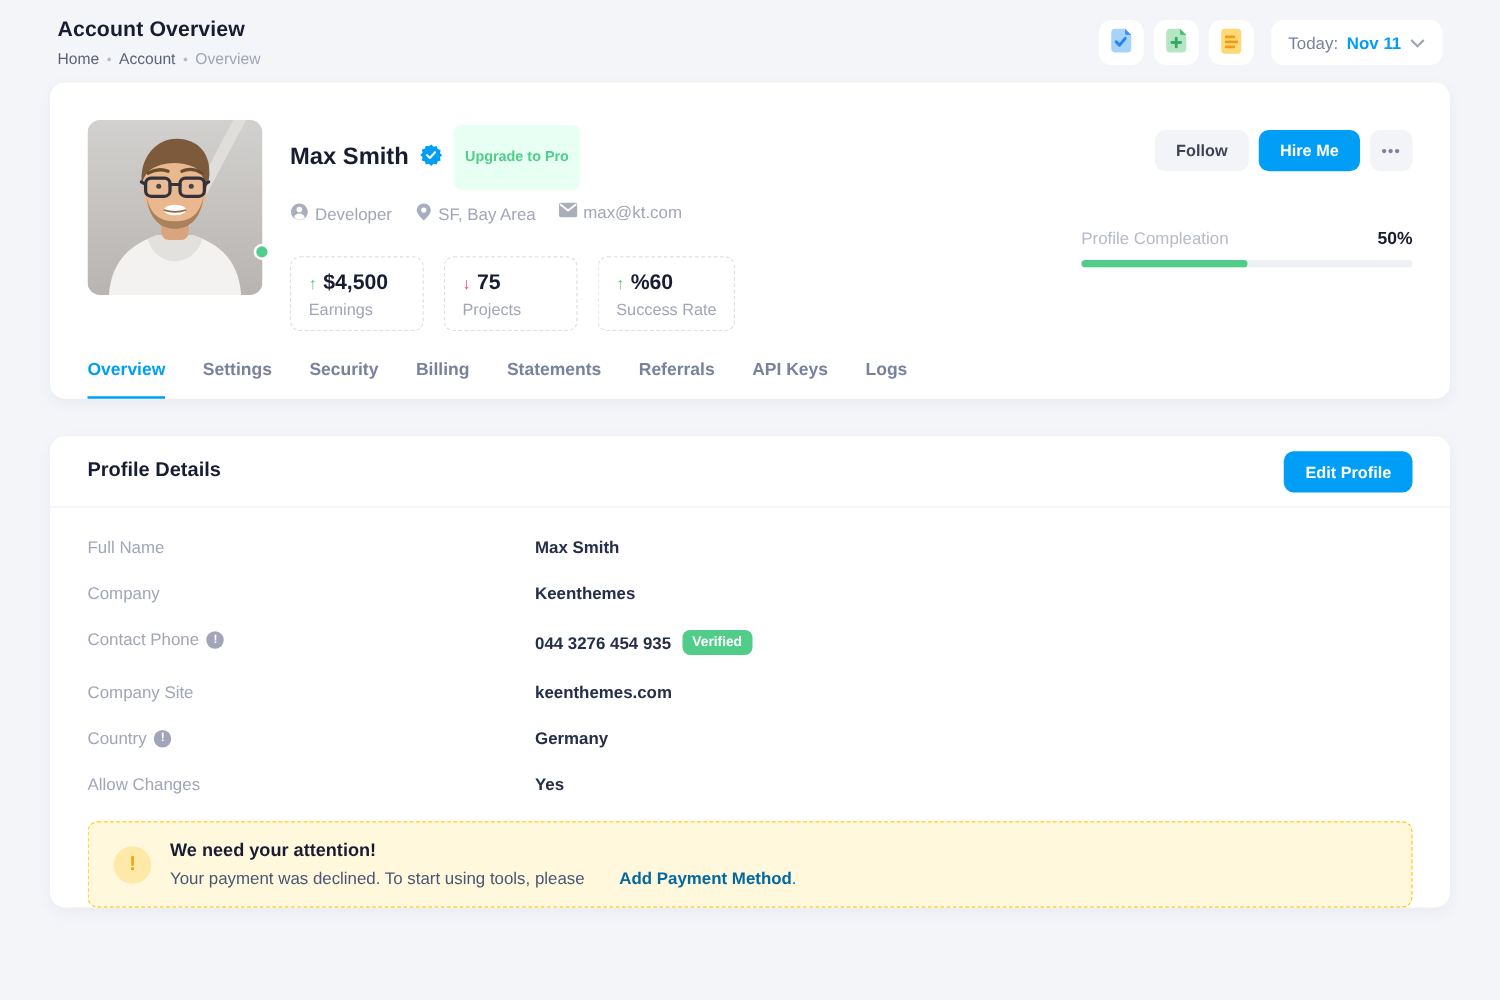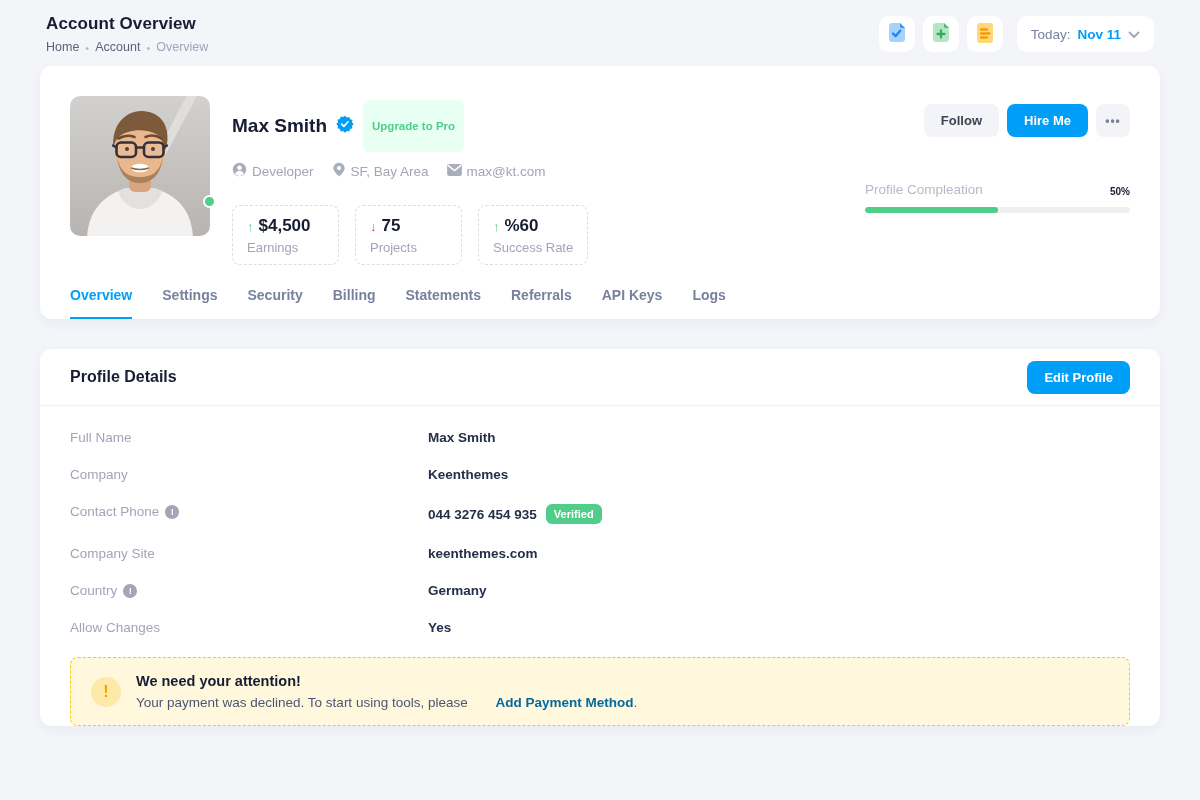--- a/index.html
+++ b/index.html
@@ -28,39 +28,39 @@
 
   
   .profile-top { display:flex; gap:22px; padding:30px 30px 0 30px; }
   .avatar-wrap { position:relative; width:140px; height:140px; flex:none; }
   .avatar { width:140px; height:140px; border-radius:10px; overflow:hidden; display:block; }
   .status-dot { position:absolute; top:99px; right:-6px; width:13px; height:13px; background:#50cd89; border:2.5px solid #fff; border-radius:50%; }
   .p-main { flex:1; padding-top:4px; }
   .name-row { display:flex; align-items:center; gap:9px; }
   .profile-name { font-size:19px; font-weight:700; color:#181c32; }
   .upgrade-badge { background:#e8fff3; color:#50cd89; font-size:11.5px; font-weight:700; padding:20px 9px; border-radius:6px; cursor:pointer; }
-  .meta-row { display:flex; align-items:center; gap:18px; margin-top:10px; }
+  .meta-row { display:flex; align-items:flex-start; gap:18px; margin-top:10px; }
   .meta-item { display:flex; align-items:center; gap:5px; color:#a1a5b7; font-size:13.5px; cursor:pointer; }
   .stats-row { display:flex; gap:16px; margin-top:25px; }
   .stat-box { border:1px dashed #d9dee8; border-radius:8px; padding:10px 14px 9px 14px; min-width:107px; background:#fff; }
   .stat-top { display:flex; align-items:center; gap:5px; font-size:17px; font-weight:700; color:#181c32; }
   .trend { font-size:13px; font-weight:700; }
   .trend.up { color:#50cd89; }
   .trend.down { color:#f1416c; }
   .stat-label { color:#a1a5b7; font-size:13px; margin-top:4px; }
   .p-right { width:265px; flex:none; display:flex; flex-direction:column; padding-top:8px; }
   .actions { display:flex; gap:8px; justify-content:flex-end; }
   .btn { border:none; border-radius:8px; font-family:inherit; font-size:13px; font-weight:600; cursor:pointer; }
   .btn-light { background:#f3f4f7; color:#3f4254; padding:9px 17px; }
   .btn-primary { background:#009ef7; color:#fff; padding:9px 17px; }
   .btn-more { background:#f3f4f7; color:#7e8299; width:34px; height:33px; font-size:12px; letter-spacing:1px; }
   .progress-block { margin-top:45px; }
-  .progress-labels { display:flex; justify-content:space-between; align-items:flex-end; }
+  .progress-labels { display:flex; justify-content:space-between; align-items:center; }
   .progress-title { color:#b5b9c9; font-size:13.5px; }
-  .progress-value { color:#181c32; font-size:10px; font-weight:700; }
+  .progress-value { color:#181c32; font-size:14px; font-weight:700; }
   .progress-track { height:6px; background:#eef0f4; border-radius:4px; margin-top:10px; overflow:hidden; }
   .progress-fill { height:100%; background:#50cd89; border-radius:4px; }
 
   .tabs { display:flex; gap:30px; padding:0 30px; margin-top:10px; }
   .tab { padding:12px 0 14px 0; font-size:14px; font-weight:600; color:#78829d; border-bottom:2px solid transparent; cursor:pointer; }
   .tab.active { color:#009ef7; border-bottom-color:#009ef7; }
 
   
   .details-card { margin-top:30px; }
   .card-header { display:flex; justify-content:space-between; align-items:center; padding:11px 30px; border-bottom:1px solid #f1f1f4; min-height:57px; }

